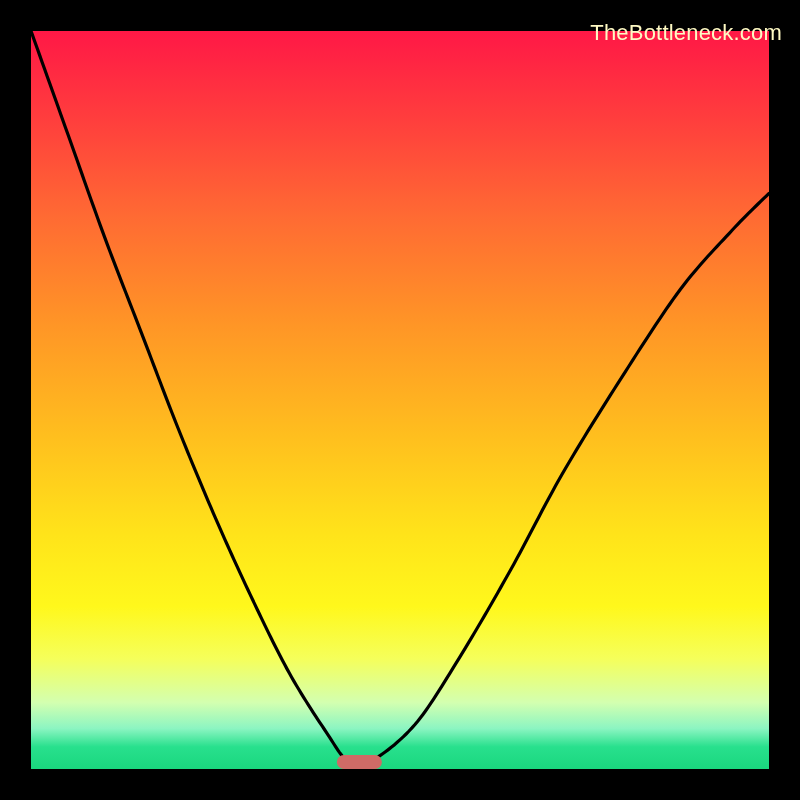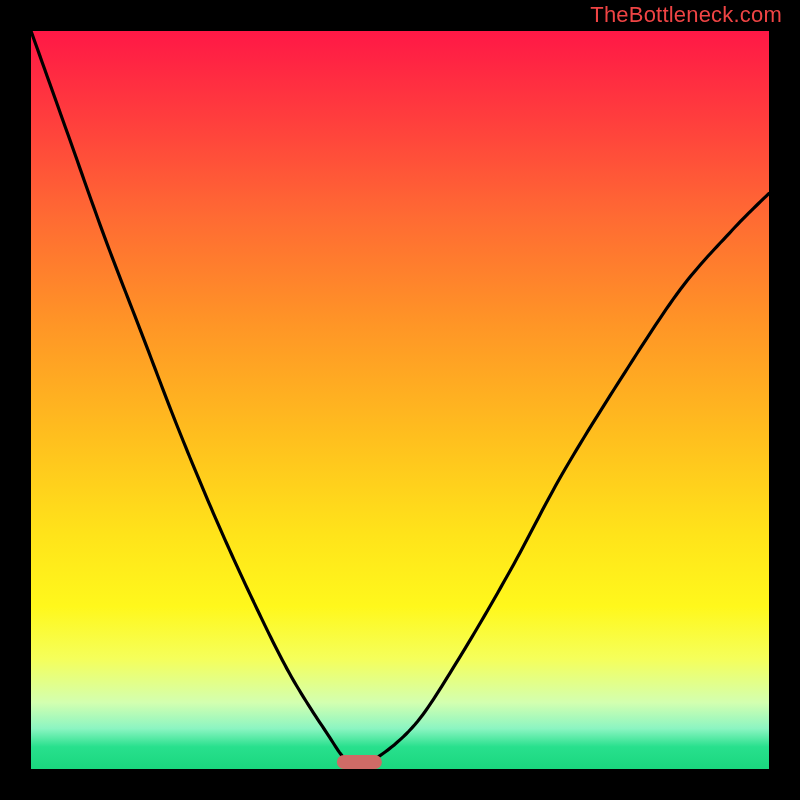--- a/index.html
+++ b/index.html
@@ -12,23 +12,23 @@
     font-family: Arial, Helvetica, sans-serif;
   }
   .frame {
     position: relative;
     width: 800px;
     height: 800px;
     background: #000;
   }
   .watermark {
     position: absolute;
-    top: 2px;
+    top: 20px;
     right: 18px;
-    color: #ef4444;
+    color: #fef9c3;
     font-size: 22px;
     letter-spacing: 0.2px;
     z-index: 10;
   }
   .plot-area {
     position: absolute;
     left: 31px;
     top: 31px;
     width: 738px;
     height: 738px;

